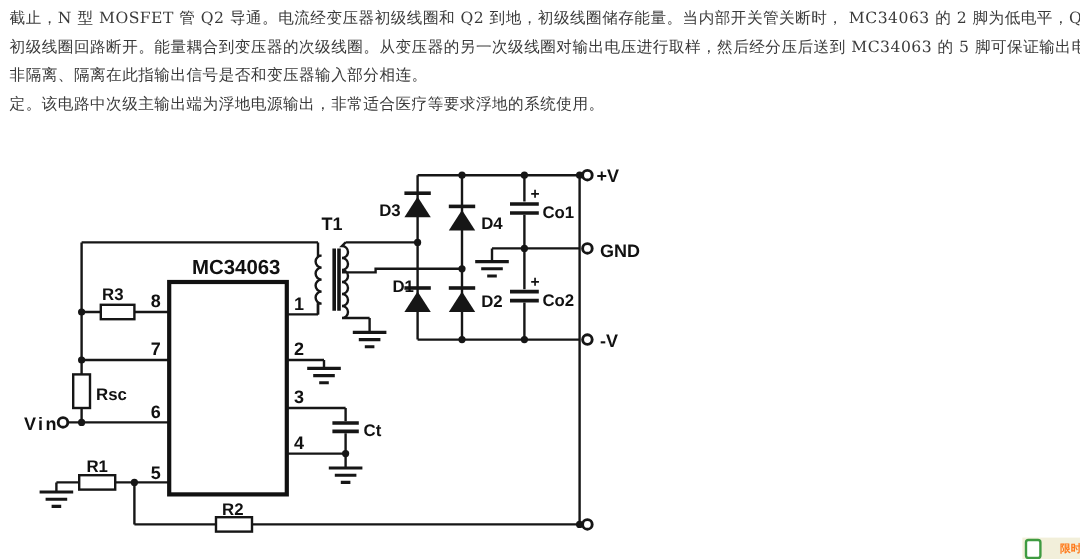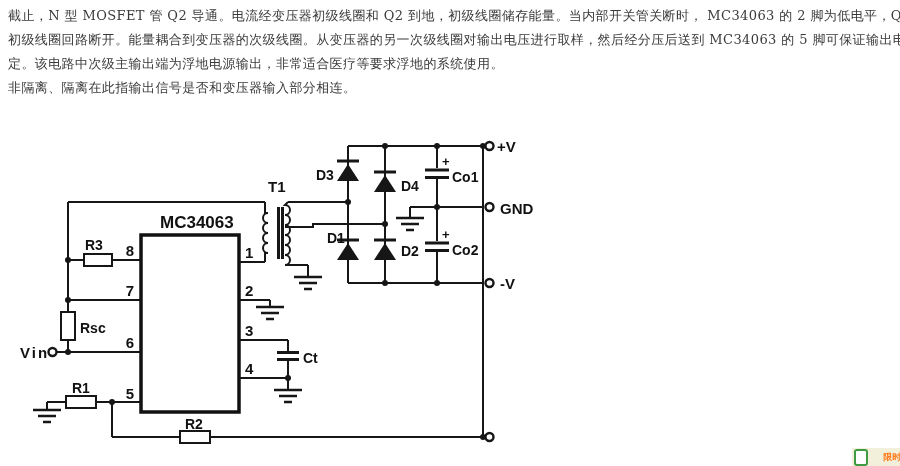--- a/index.html
+++ b/index.html
@@ -29,22 +29,22 @@
               background:#ffffff;border:2px solid #3f9b41;border-radius:3px;}
   .popup-text{font-size:9px;color:#ff7a1a;font-weight:bold;margin-left:15px;
               white-space:nowrap;overflow:hidden;}
 </style>
 </head>
 <body>
 
 <div class="doc-text">
   <p>截止，N 型 MOSFET 管 Q2 导通。电流经变压器初级线圈和 Q2 到地，初级线圈储存能量。当内部开关管关断时， MC34063 的 2 脚为低电平，Q1 导通，Q2 截止，</p>
   <p>初级线圈回路断开。能量耦合到变压器的次级线圈。从变压器的另一次级线圈对输出电压进行取样，然后经分压后送到 MC34063 的 5 脚可保证输出电压的稳</p>
+  <p>非隔离、隔离在此指输出信号是否和变压器输入部分相连。</p>
   <p>定。该电路中次级主输出端为浮地电源输出，非常适合医疗等要求浮地的系统使用。</p>
-  <p>非隔离、隔离在此指输出信号是否和变压器输入部分相连。</p>
 </div>
 
 <svg class="schematic" width="900" height="466" viewBox="0 0 900 466">
 
   <g>
     <path class="wire" d="M68,202 H265 M68,202 V312 M68,340 V352
                           M68,260 H84 M112,260 H141
                           M68,300 H141
                           M57,352 H141
                           M96,402 H141 M66,402 H47 M47,402 V410

